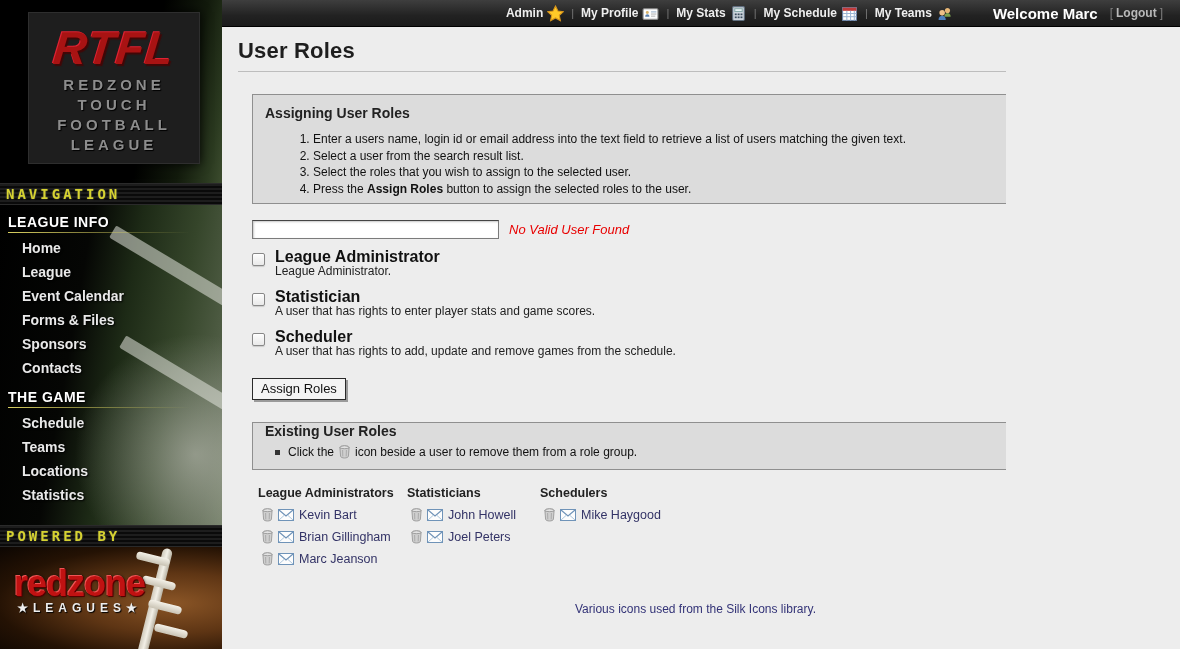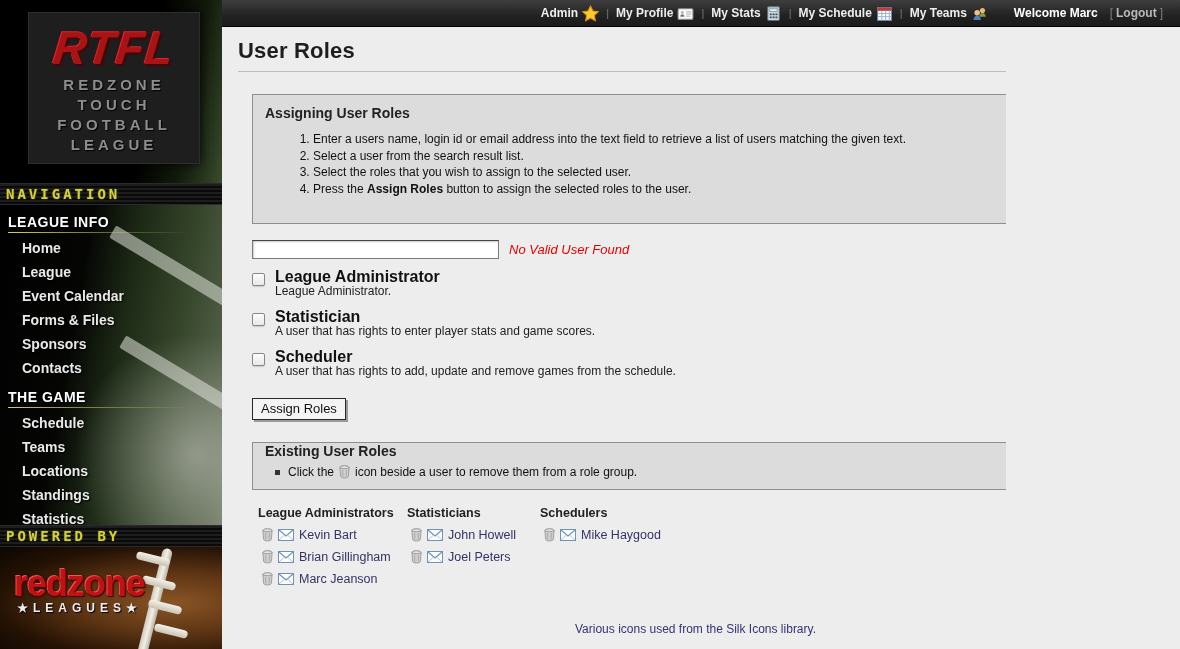--- a/index.html
+++ b/index.html
@@ -29,33 +29,33 @@
   .rz-logo { position:absolute; left:14px; top:20px; text-align:center; }
   .rz-name { font-size:36px; font-weight:bold; letter-spacing:-1px; color:#c01212; text-shadow:1px 1px 0 #500, -1px -1px 0 #e55, 0 0 3px #000; line-height:34px; }
   .rz-sub { font-size:12px; font-weight:bold; letter-spacing:5px; color:#eee; text-shadow:1px 1px 1px #000; }
   .lace-col { position:absolute; left:150px; top:0px; width:10px; height:110px; background:linear-gradient(to right,#cfc9bb,#f2efe6 50%,#b8b2a3); border-radius:5px; transform:rotate(14deg); }
   .lace { position:absolute; width:34px; height:8px; background:linear-gradient(#f4f1e8,#c9c3b4); border-radius:4px; transform:rotate(14deg); }
 
   
   .topbar { position:absolute; left:222px; top:0; width:958px; height:27px; background:linear-gradient(#3e3e3e,#222 60%,#1b1b1b); border-bottom:1px solid #000; display:flex; align-items:center; justify-content:flex-end; padding-right:14px; z-index:4; }
   .tb-item { display:flex; align-items:center; gap:4px; color:#eee; font-size:12px; font-weight:bold; cursor:pointer; white-space:nowrap; }
   .tb-sep { color:#777; font-size:11px; margin:0 7px; }
-  .tb-welcome { color:#fff; font-size:12px; font-weight:bold; margin-left:26px; }
+  .tb-welcome { color:#fff; font-size:15px; font-weight:bold; margin-left:40px; }
   .tb-bracket { color:#7f7f7f; font-size:12px; margin:0 3px; }
   .tb-bracket.first { margin-left:12px; }
   .tb-logout { color:#b9b9b9; font-size:12px; font-weight:bold; cursor:pointer; }
   .tb-icon { display:inline-flex; width:17px; height:17px; }
 
   
   .content { position:absolute; left:222px; top:28px; width:784px; height:621px; background:#ededed; overflow:hidden; }
   .content-col { width:944px; height:100%; border-right:1px solid #c6c6c6; padding:10px 12px 0 16px; }
   .page-title { font-size:22px; font-weight:bold; color:#1e1e1e; letter-spacing:.2px; }
   .title-rule { border:none; border-top:1px solid #bdbdbd; margin-top:7px; }
 
-  .panel { margin:22px 0 0 14px; width:905px; background:#dcdcdc; border:1px solid #8f8f8f; padding:10px 12px 20px; }
+  .panel { margin:22px 0 0 14px; width:905px; background:#dcdcdc; border:1px solid #8f8f8f; padding:10px 12px 0; }
   .panel-title { font-size:14px; font-weight:bold; color:#222; }
   .panel ol { margin:10px 0 6px; padding-left:48px; }
   .panel ol li { font-size:12px; color:#111; line-height:16.5px; }
   .step-bold { font-weight:bold; }
 
   .search-row { display:flex; align-items:center; margin:16px 0 0 14px; }
   .user-search { width:247px; height:19px; border:1px solid #7b7b7b; border-top-color:#454545; background:#fff; box-shadow:inset 1px 1px 2px rgba(0,0,0,.22); font-size:12px; padding:0 3px; }
   .search-status { margin-left:10px; font-size:13px; font-style:italic; color:#e80000; }
 
   .role-option { display:flex; margin:11px 0 0 14px; }
@@ -167,21 +167,20 @@
       <div class="nav-item">Home</div>
       <div class="nav-item">League</div>
       <div class="nav-item">Event Calendar</div>
       <div class="nav-item">Forms &amp; Files</div>
       <div class="nav-item">Sponsors</div>
       <div class="nav-item">Contacts</div>
       <div class="nav-section-title">THE GAME</div>
       <div class="nav-item">Schedule</div>
       <div class="nav-item">Teams</div>
       <div class="nav-item">Locations</div>
-      <div class="nav-item">Standings</div>
       <div class="nav-item">Statistics</div>
     </div>
 
     <div class="band">
       <span>POWERED BY</span>
     </div>
 
     <div class="powered-area">
       <div class="lace-col"></div>
       <div class="lace" style="left:136px; top:8px;"></div>

